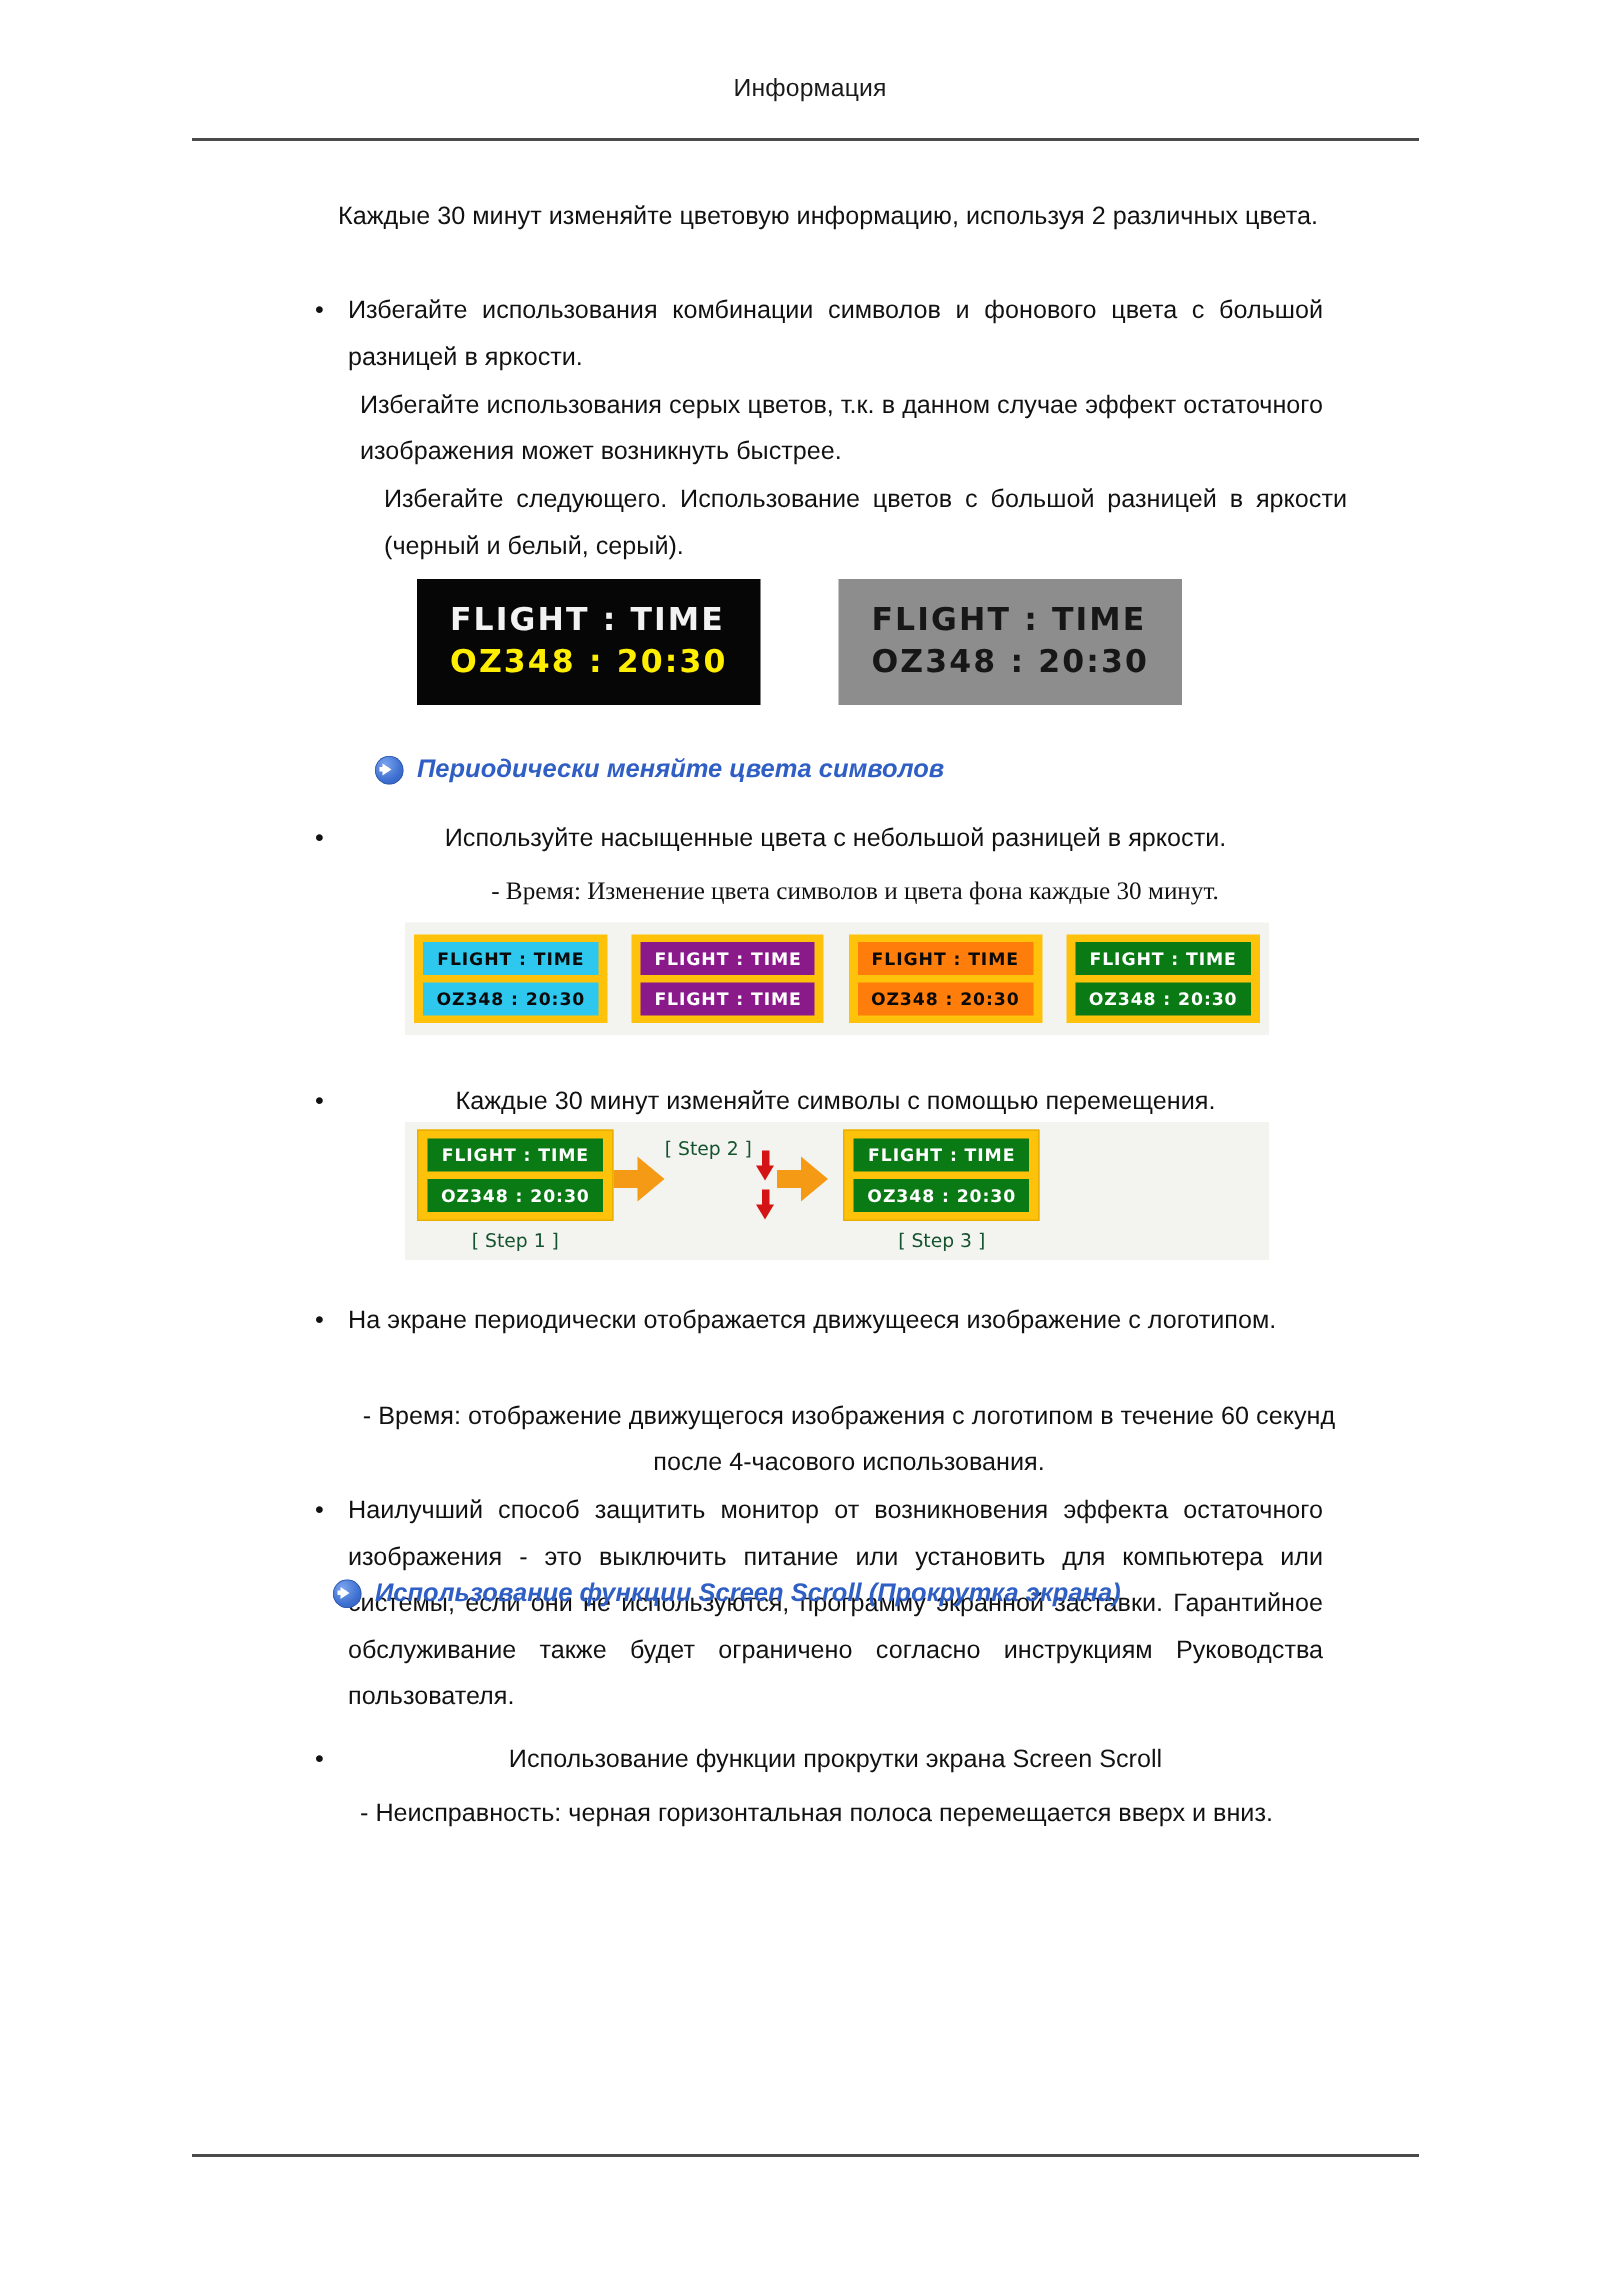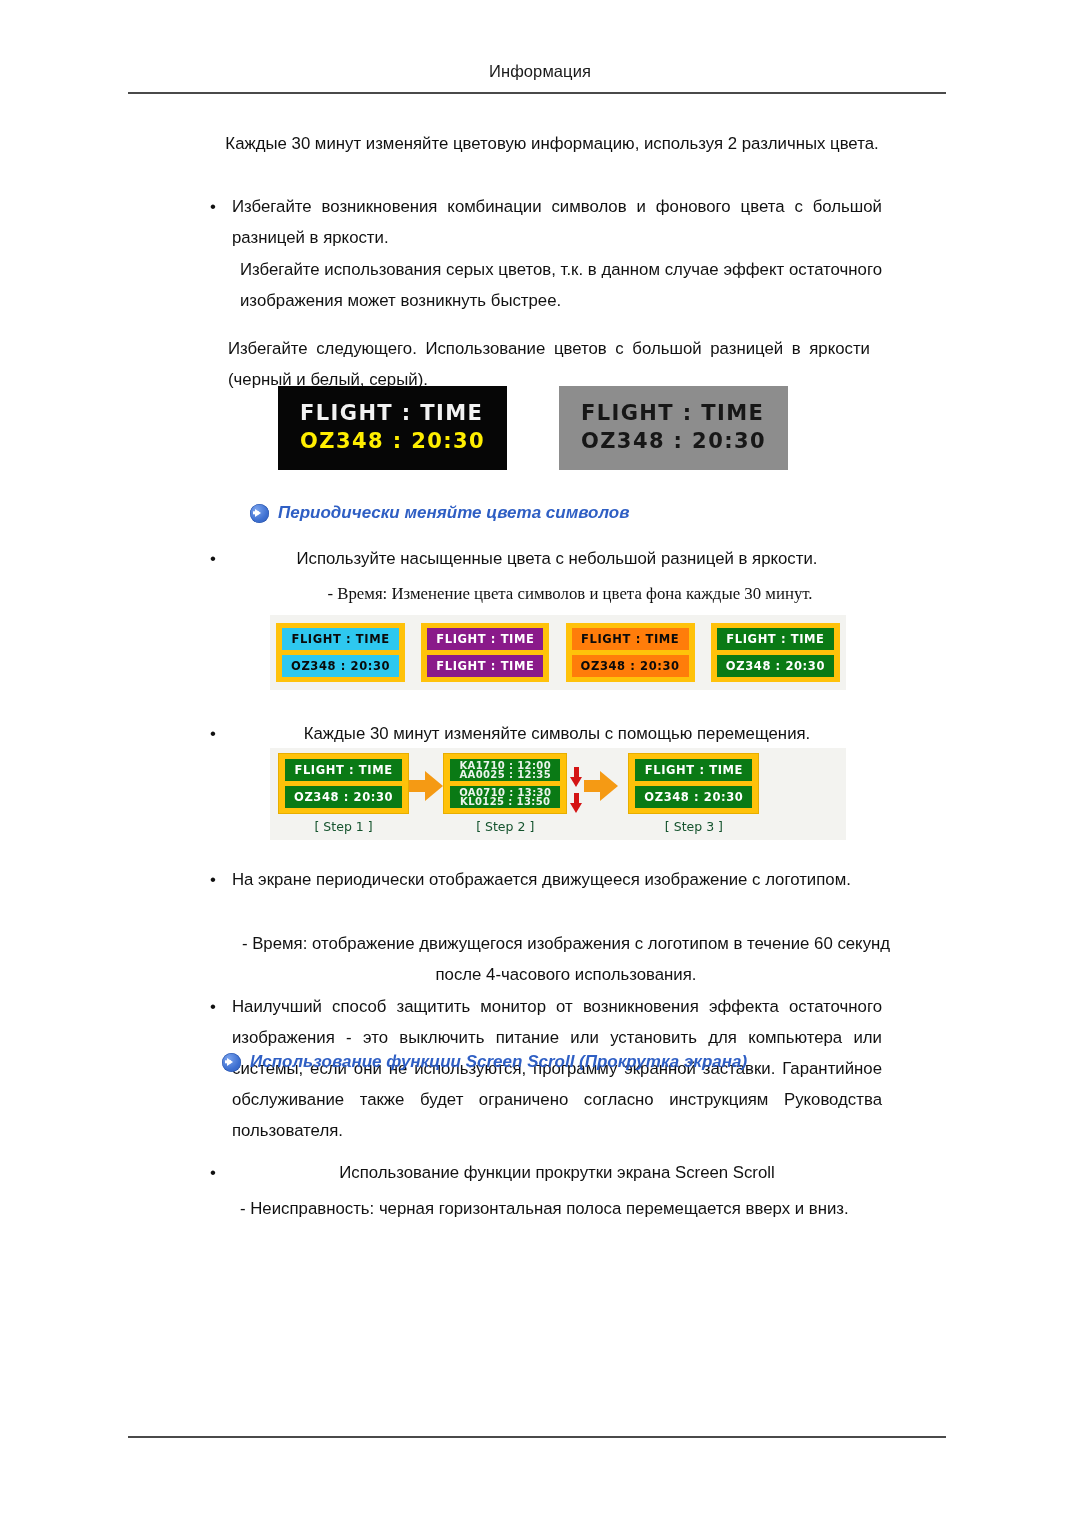--- a/index.html
+++ b/index.html
@@ -17,21 +17,21 @@
   }
 
   .page {
     position: absolute;
     inset: 0;
   }
 
   
   .header-title {
     position: absolute;
-    top: 62px;
+    top: 50px;
     left: 0;
     width: 1080px;
     text-align: center;
     font-size: 16.5px;
     color: #1a1a1a;
     letter-spacing: 0.1px;
   }
   .header-rule {
     position: absolute;
     top: 92px;
@@ -321,26 +321,26 @@
 
   <div class="header-title">Информация</div>
   <div class="header-rule"></div>
 
   <div class="content">
 
     <div class="para nojust" style="left:222px; top:128px; width:660px;">Каждые 30 минут изменяйте цветовую информацию, используя 2 различных цвета.</div>
 
     <div class="bullet-row" style="left:210px; top:191px; width:672px;">
       <span class="bullet-dot">•</span>
-      <span class="bullet-text">Избегайте возникновения комбинации символов и фонового цвета с большой разницей в яркости.</span>
+      <span class="bullet-text">Избегайте использования комбинации символов и фонового цвета с большой разницей в яркости.</span>
     </div>
 
     <div class="para" style="left:240px; top:254px; width:642px;">Избегайте использования серых цветов, т.к. в данном случае эффект остаточного изображения может возникнуть быстрее.</div>
 
-    <div class="para" style="left:228px; top:317px; width:642px;margin-top:16px;">Избегайте следующего. Использование цветов с большой разницей в яркости (черный и белый, серый).</div>
+    <div class="para" style="left:256px; top:317px; width:642px;">Избегайте следующего. Использование цветов с большой разницей в яркости (черный и белый, серый).</div>
 
     <div class="fig-lcd-pair">
       <div class="lcd dark">
         <span class="row r1">FLIGHT : TIME</span>
         <span class="row r2">OZ348  :  20:30</span>
       </div>
       <div class="lcd gray">
         <span class="row r1">FLIGHT : TIME</span>
         <span class="row r2">OZ348  :  20:30</span>
       </div>
@@ -388,30 +388,20 @@
         <div class="spanel">
           <div class="sline">FLIGHT : TIME</div>
           <div class="sline">OZ348  :  20:30</div>
         </div>
         <div class="step-label">[ Step 1 ]</div>
       </div>
 
       <div class="big-arrow-shape"></div>
 
       <div class="step-block">
-        <div class="spanel scrolled">
-          <div class="sline">
-            <span>KA1710  :  12:00</span>
-            <span>AA0025  :  12:35</span>
-          </div>
-          <div class="sline">
-            <span>OA0710  :  13:30</span>
-            <span>KL0125  :  13:50</span>
-          </div>
-        </div>
         <div class="step-label">[ Step 2 ]</div>
       </div>
 
       <div class="red-arrows">
         <div class="red-arrow"></div>
         <div class="red-arrow"></div>
       </div>
 
       <div class="big-arrow-shape"></div>
       <div class="spacer-sm"></div>

